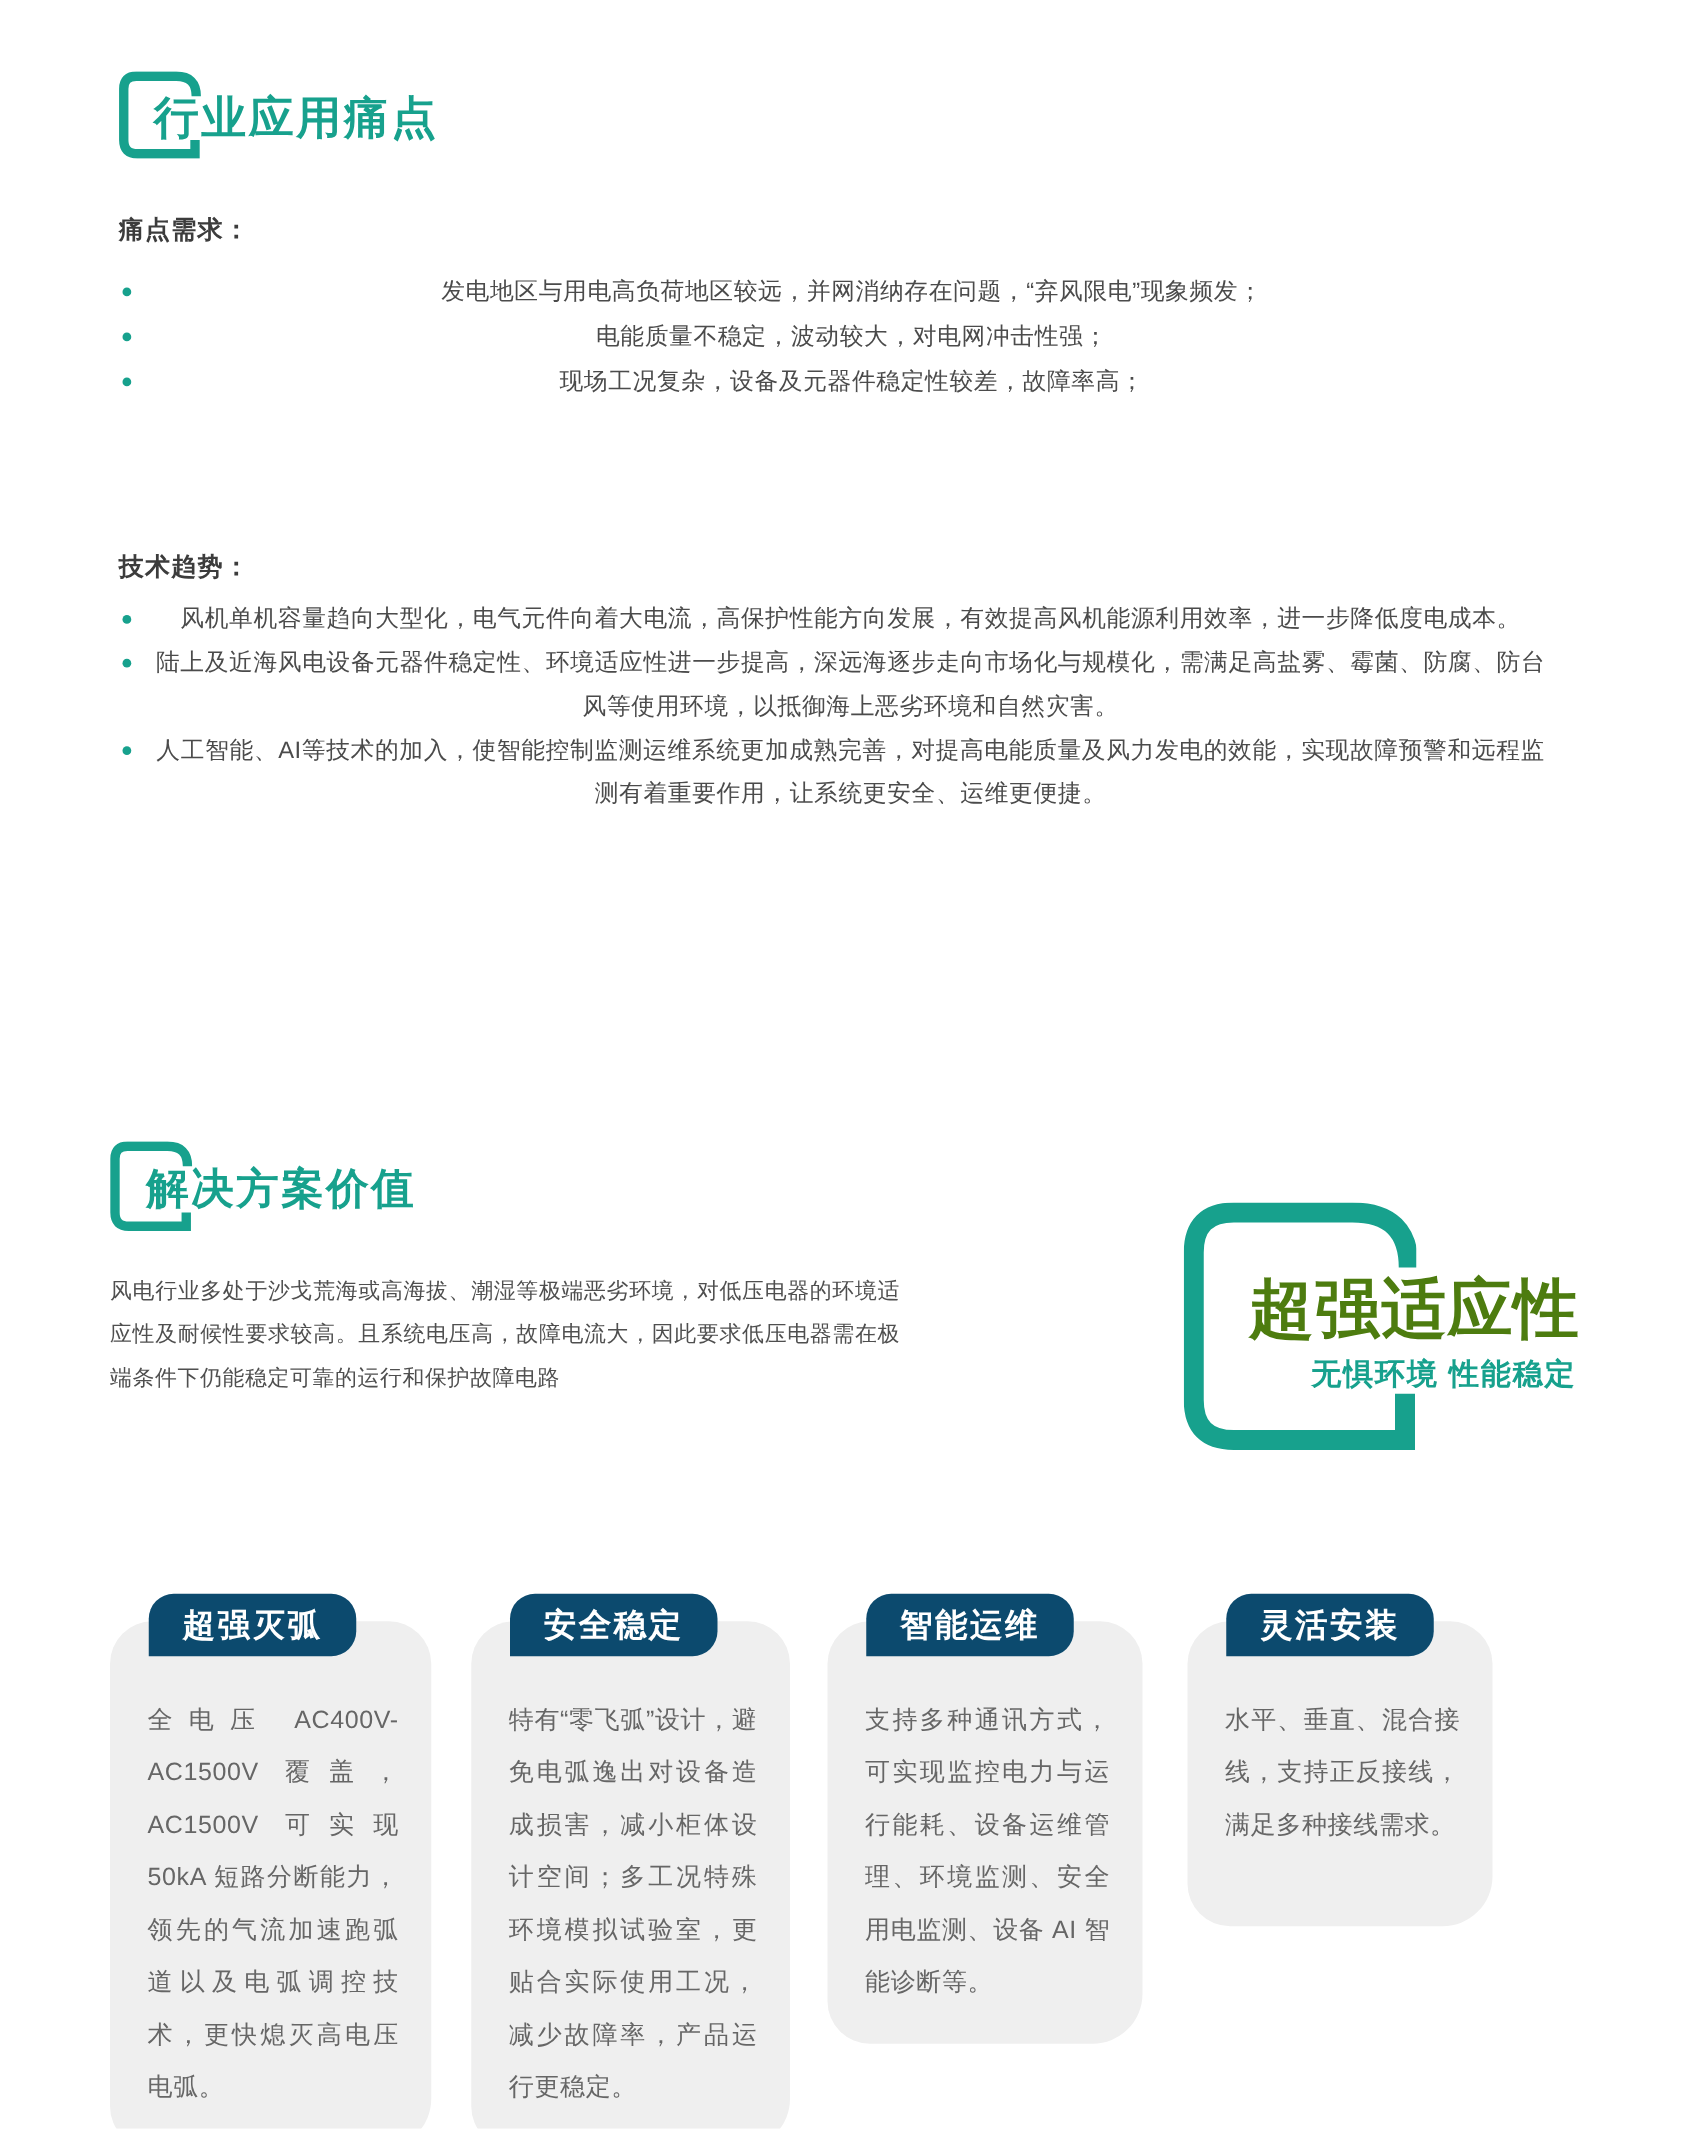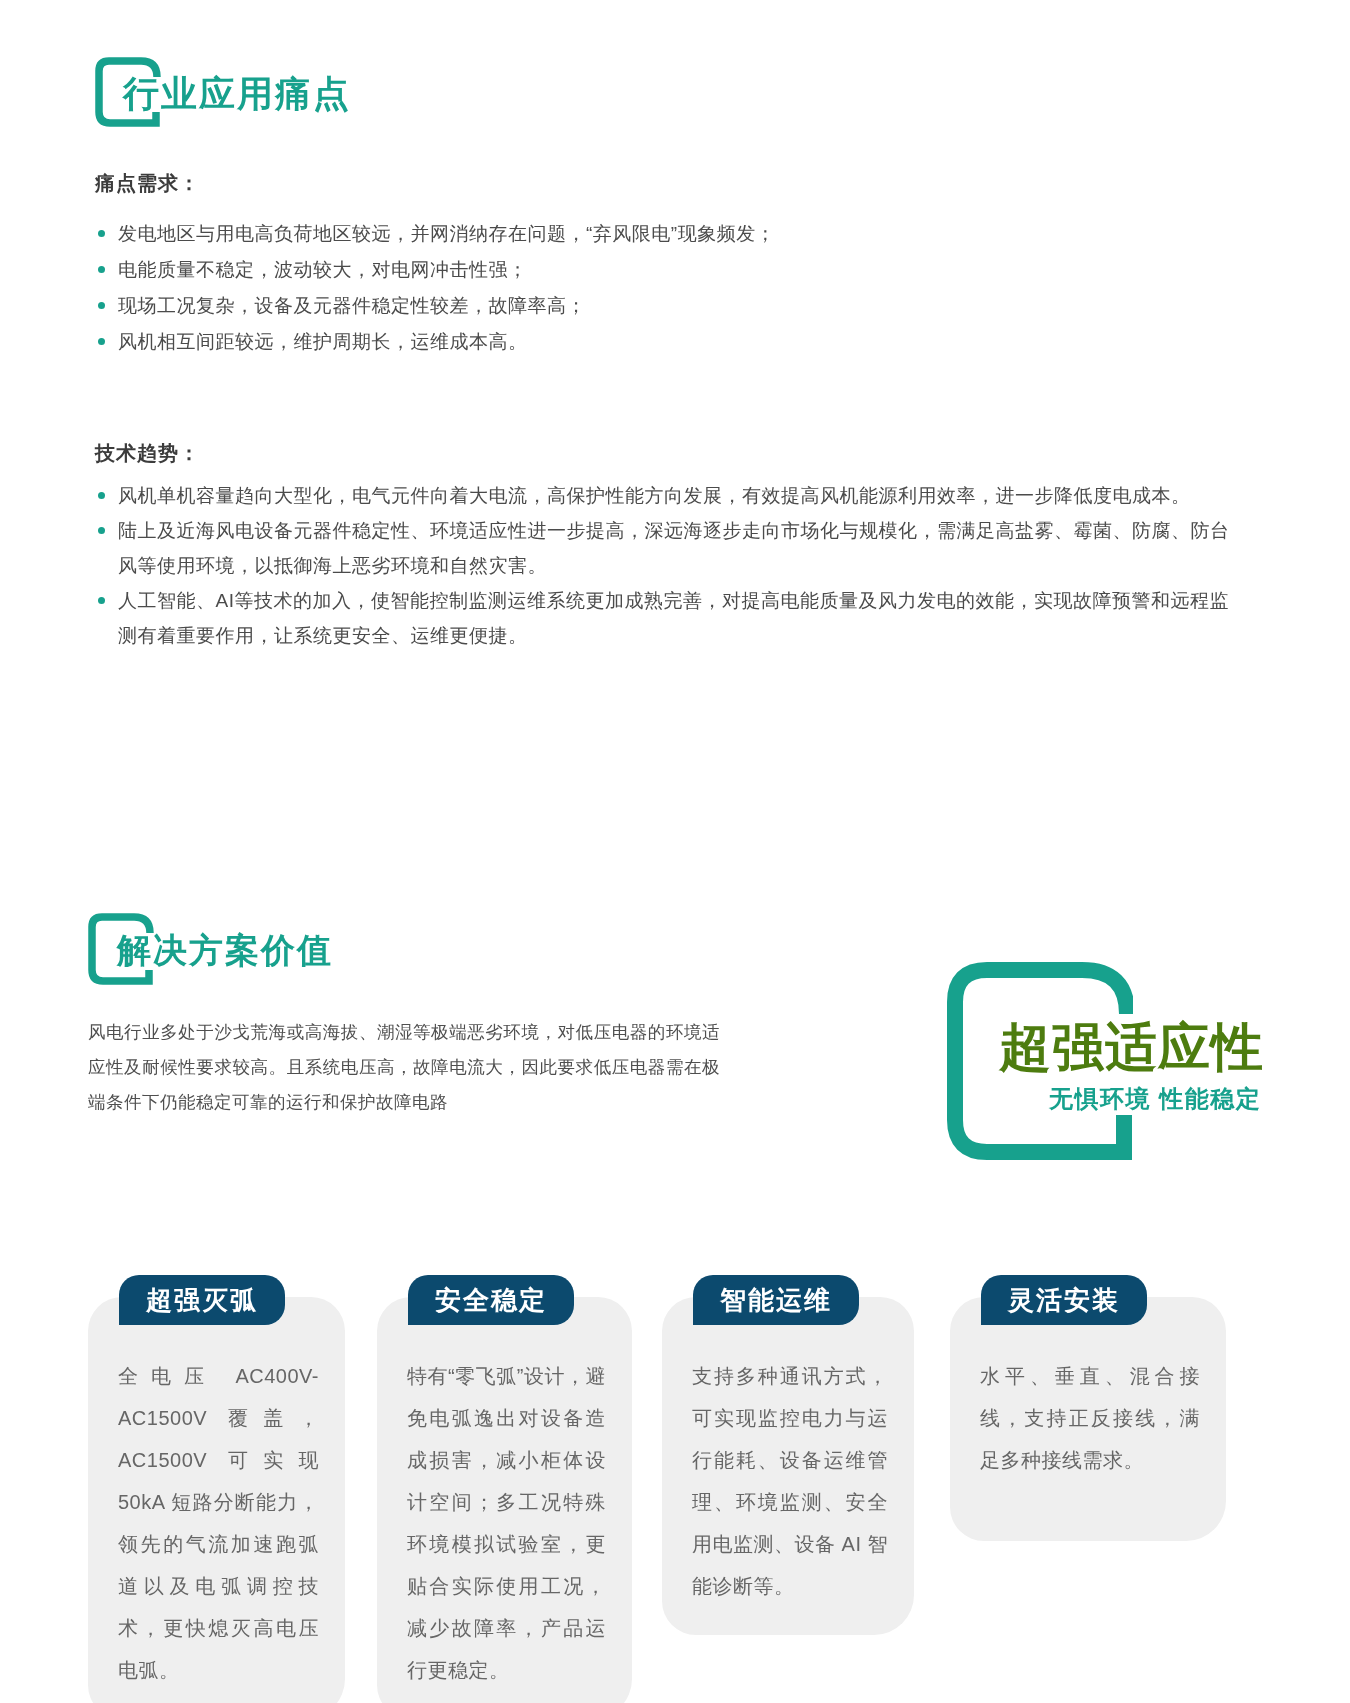--- a/index.html
+++ b/index.html
@@ -31,20 +31,21 @@
   .bullet-list{
     list-style:none;margin:0;padding:0;
     color:#4B4B4B;
     font-size:19px;
     letter-spacing:0.5px;
   }
   .bullet-list li{
     position:relative;
     padding-left:23px;
     line-height:35px;
+    text-align:center;
   }
   .bullet-list.spaced li{margin-bottom:1px;}
   .dot{
     position:absolute;left:3px;top:14px;
     width:7px;height:7px;border-radius:50%;
     background:#17A18D;
   }
 
   
   .value-paragraph{
@@ -73,21 +74,21 @@
   
   .card{
     position:absolute;
     top:1297px;
     background:#EFEFEF;
     border-radius:34px 34px 40px 34px;
   }
   .card-1{left:88px;width:257px;min-height:296px;}
   .card-2{left:377px;width:255px;min-height:365px;}
   .card-3{left:662px;width:252px;min-height:277px;}
-  .card-4{left:950px;width:276px;min-height:244px;}
+  .card-4{left:950px;width:244px;min-height:244px;}
   .card-badge{
     position:absolute;
     top:-22px;left:31px;
     height:50px;line-height:50px;
     padding:0 27px;
     background:#0c4a6e;
     border-radius:20px 20px 20px 0;
     color:#ffffff;
     font-size:26px;
     font-weight:bold;
@@ -113,21 +114,20 @@
       <path d="M 62 20 Q 62 4 46 4 L 14 4 Q 4 4 4 14 L 4 55 Q 4 66 15 66 L 61 66 L 61 55" fill="none" stroke="#17A18D" stroke-width="7.5"></path>
     </svg>
   </div>
   <h1 class="abs section-title" style="left:123px;top:70px;font-size:36px;margin:0;">行业应用痛点</h1>
 
   <h2 class="abs sub-heading" style="left:95px;top:170px;margin:0;">痛点需求：</h2>
   <ul class="abs bullet-list spaced" style="left:95px;top:216px;width:1150px;">
     <li><span class="dot"></span><span>发电地区与用电高负荷地区较远，并网消纳存在问题，“弃风限电”现象频发；</span></li>
     <li><span class="dot"></span><span>电能质量不稳定，波动较大，对电网冲击性强；</span></li>
     <li><span class="dot"></span><span>现场工况复杂，设备及元器件稳定性较差，故障率高；</span></li>
-    <li><span class="dot"></span><span>风机相互间距较远，维护周期长，运维成本高。</span></li>
   </ul>
 
   <h2 class="abs sub-heading" style="left:95px;top:440px;margin:0;">技术趋势：</h2>
   <ul class="abs bullet-list" style="left:95px;top:478px;width:1148px;">
     <li><span class="dot"></span><span>风机单机容量趋向大型化，电气元件向着大电流，高保护性能方向发展，有效提高风机能源利用效率，进一步降低度电成本。</span></li>
     <li><span class="dot"></span><span>陆上及近海风电设备元器件稳定性、环境适应性进一步提高，深远海逐步走向市场化与规模化，需满足高盐雾、霉菌、防腐、防台风等使用环境，以抵御海上恶劣环境和自然灾害。</span></li>
     <li><span class="dot"></span><span>人工智能、AI等技术的加入，使智能控制监测运维系统更加成熟完善，对提高电能质量及风力发电的效能，实现故障预警和远程监测有着重要作用，让系统更安全、运维更便捷。</span></li>
   </ul>
 
   <div class="abs bracket-icon" style="left:88px;top:913px;">

